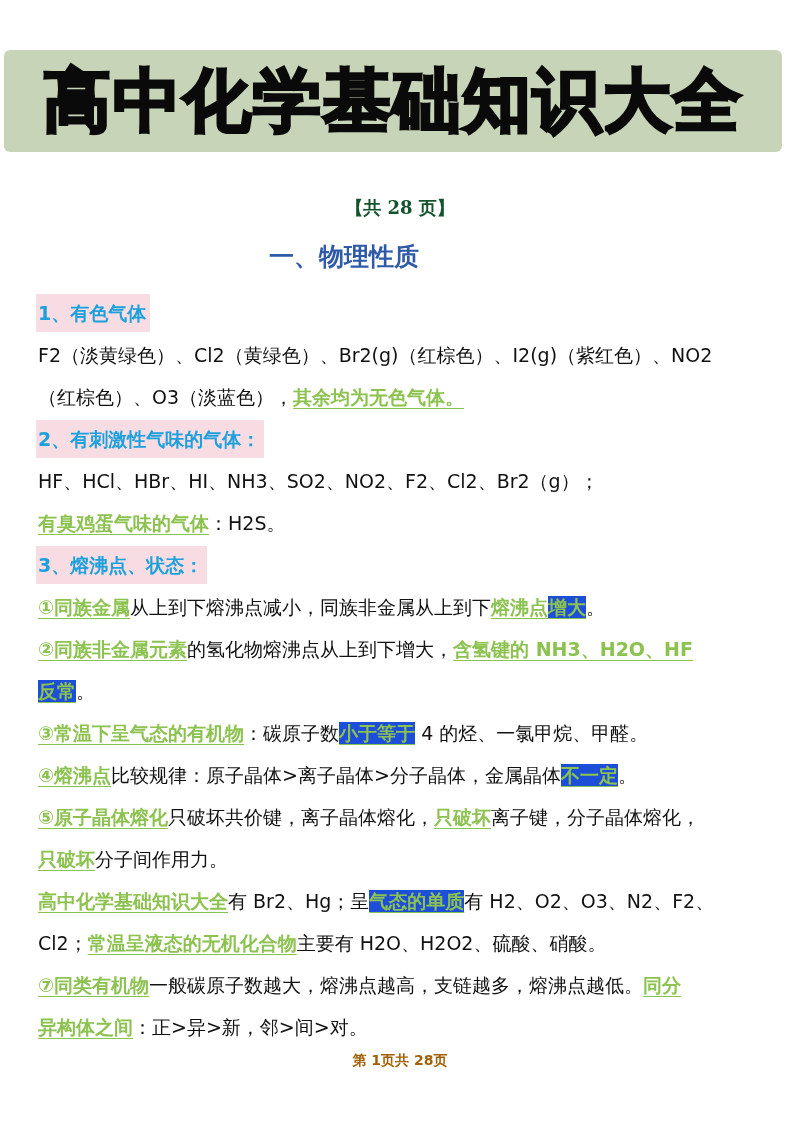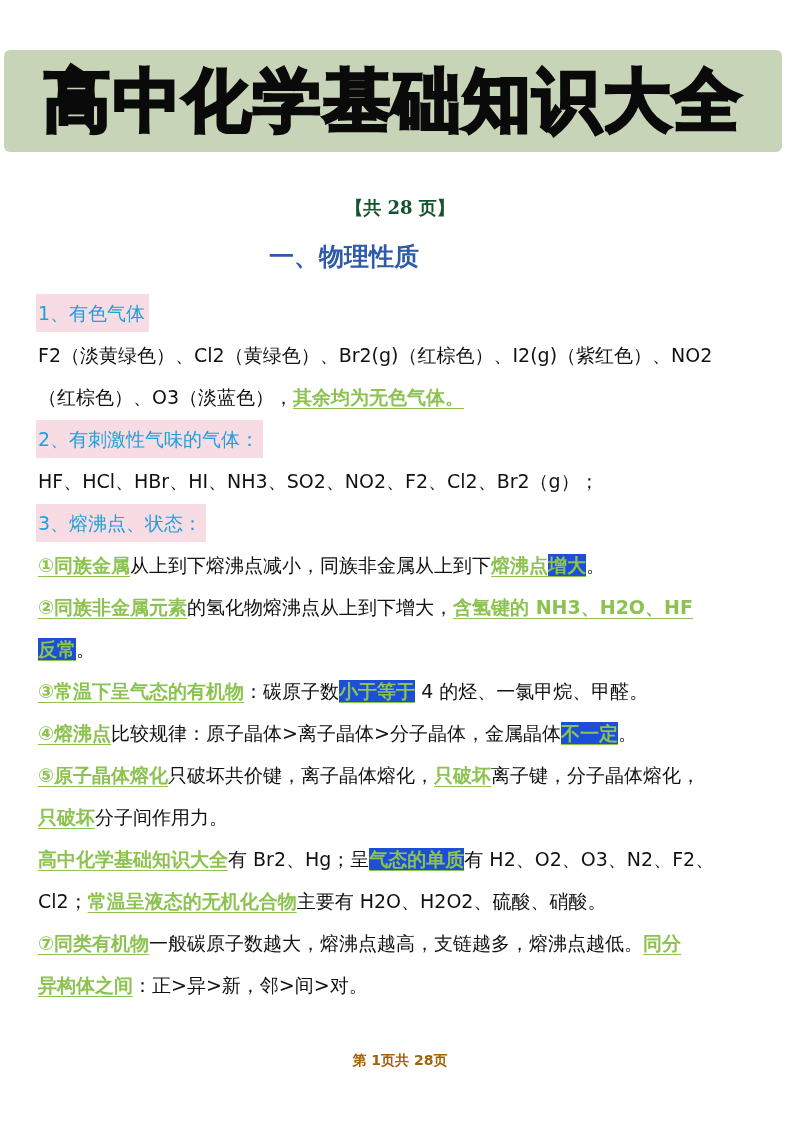--- a/index.html
+++ b/index.html
@@ -64,21 +64,21 @@
       top: 292px;
       width: 728px;
       font-size: 19px;
       line-height: 42px;
     }
     .subhead {
       display: inline-block;
       background: #f7dde3;
       color: #1ea0dc;
       font-family: "DejaVu Sans", "Liberation Sans", sans-serif;
-      font-weight: normal;
+      font-weight: bold;
       font-size: 19px;
       padding: 0 4px 0 2px;
       line-height: 38px;
       margin: 0 0 2px -2px;
     }
     .line {
       display: block;
       white-space: nowrap;
     }
     .g {
@@ -121,20 +121,21 @@
 <div class="content">
 
   
   <span class="subhead">1、有色气体</span>
   <span class="line"><span class="cn">F2（淡黄绿色）、Cl2（黄绿色）、Br2(g)（红棕色）、I2(g)（紫红色）、NO2</span></span>
   <span class="line"><span class="cn">（红棕色）、O3（淡蓝色），</span><span class="g">其余均为无色气体。</span></span>
 
   
   <span class="subhead">2、有刺激性气味的气体：</span>
   <span class="line"><span class="cn">HF、HCl、HBr、HI、NH3、SO2、NO2、F2、Cl2、Br2（g）；</span></span>
+  <span class="line"><span class="g">有臭鸡蛋气味的气体</span><span class="cn">：H2S。</span></span>
 
   
   <span class="subhead">3、熔沸点、状态：</span>
 
   <span class="line cn"><span class="g">①同族金属</span><span>从上到下熔沸点减小，同族非金属从上到下</span><span class="g">熔沸点</span><span class="g hl">增大</span><span>。</span></span>
 
   <span class="line cn"><span class="g">②同族非金属元素</span><span>的氢化物熔沸点从上到下增大，</span><span class="g">含氢键的 NH3、H2O、HF</span></span>
   <span class="line cn"><span class="g hl">反常</span><span>。</span></span>
 
   <span class="line cn"><span class="g">③常温下呈气态的有机物</span><span>：碳原子数</span><span class="g hl">小于等于</span><span> 4 的烃、一氯甲烷、甲醛。</span></span>

